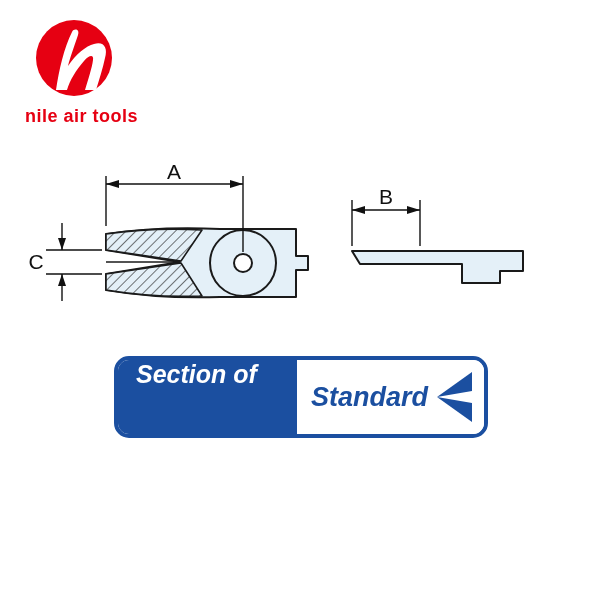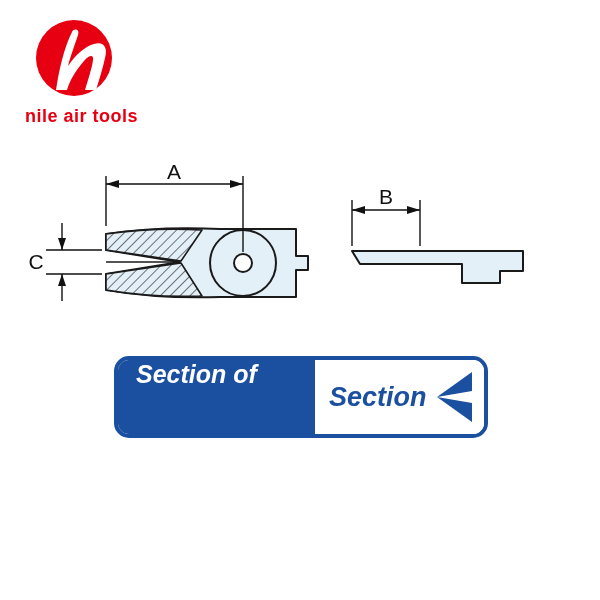--- a/index.html
+++ b/index.html
@@ -118,21 +118,21 @@
       <polygon points="420,210 407,206 407,214" fill="#111" stroke="none"></polygon>
     </g>
     <text class="dim-text" x="386" y="204" text-anchor="middle">B</text>
   </svg>
 
   <div class="banner">
     <div class="banner-left">
       <span>Section of</span>
     </div>
     <div class="banner-right">
-      <span class="banner-value">Section</span>
+      <span class="banner-value">Standard</span>
       <svg class="banner-glyph" width="40" height="56" viewBox="0 0 40 56">
         <polygon points="38,3 38,22 3,28" fill="#1b4fa0"></polygon>
         <polygon points="38,53 38,34 3,28" fill="#1b4fa0"></polygon>
       </svg>
     </div>
   </div>
 
 </div>
 
 </body></html>

